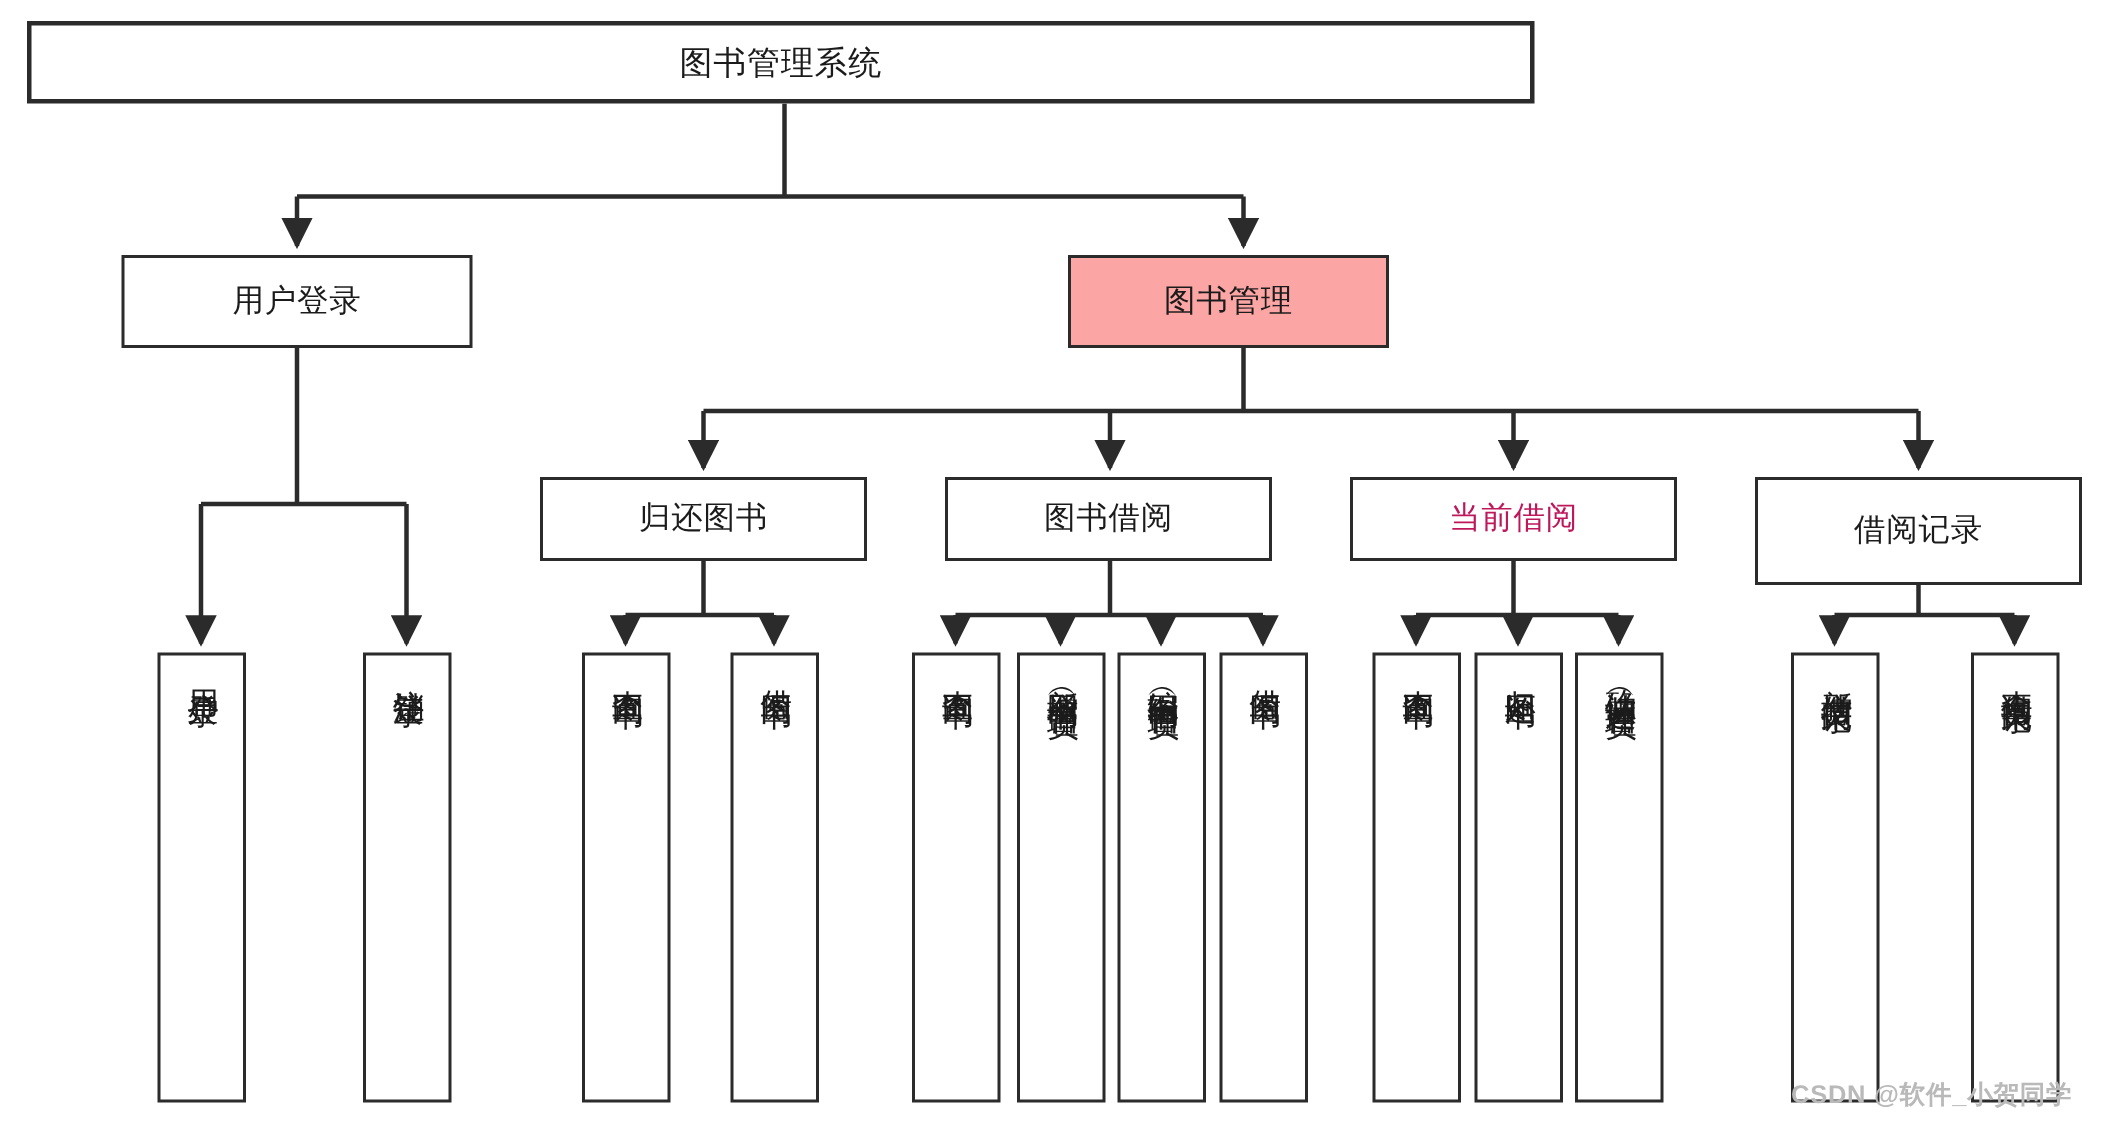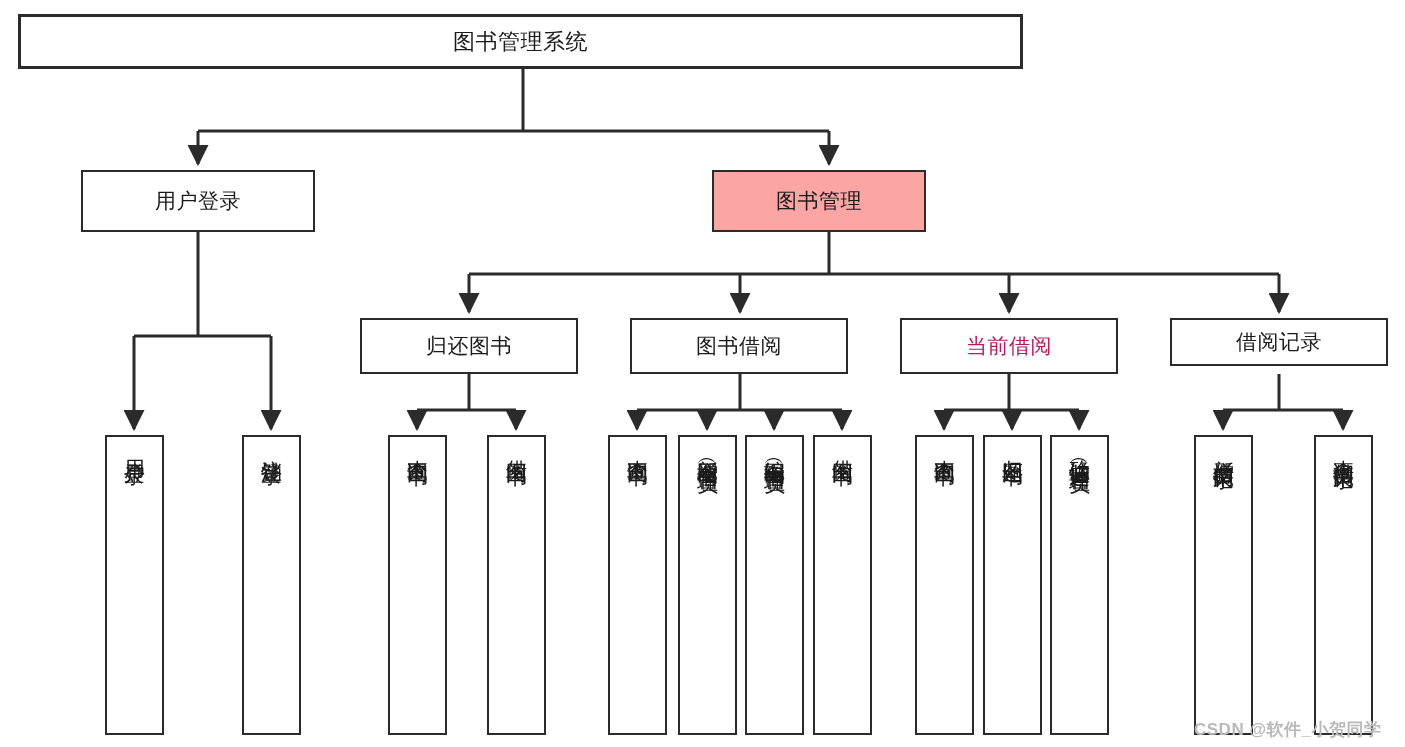--- a/index.html
+++ b/index.html
@@ -143,21 +143,21 @@
 
   <div class="node h" style="left: 360px; top: 318px; width: 218px; height: 56px; border-color: rgb(43, 43, 43); background: rgb(255, 255, 255); color: rgb(27, 27, 27);">
     <span class="node-label">归还图书</span>
   </div>
   <div class="node h" style="left: 630px; top: 318px; width: 218px; height: 56px; border-color: rgb(43, 43, 43); background: rgb(255, 255, 255); color: rgb(27, 27, 27);">
     <span class="node-label">图书借阅</span>
   </div>
   <div class="node h" style="left: 900px; top: 318px; width: 218px; height: 56px; border-color: rgb(43, 43, 43); background: rgb(255, 255, 255); color: #be185d;">
     <span class="node-label">当前借阅</span>
   </div>
-  <div class="node h" style="left: 1170px; top: 318px; width: 218px; height: 48px; border-color: rgb(43, 43, 43); background: rgb(255, 255, 255); color: rgb(27, 27, 27);">
+  <div class="node h" style="left: 1170px; top: 318px; width: 218px; height: 72px; border-color: rgb(43, 43, 43); background: rgb(255, 255, 255); color: rgb(27, 27, 27);">
     <span class="node-label">借阅记录</span>
   </div>
 
   <div class="node v" style="left: 105px; top: 435px; width: 59px; height: 300px; border-color: rgb(43, 43, 43); background: rgb(255, 255, 255); color: rgb(27, 27, 27);">
     <span class="node-label">用户登录</span>
   </div>
   <div class="node v" style="left: 242px; top: 435px; width: 59px; height: 300px; border-color: rgb(43, 43, 43); background: rgb(255, 255, 255); color: rgb(27, 27, 27);">
     <span class="node-label">注销登录</span>
   </div>
   <div class="node v" style="left: 388px; top: 435px; width: 59px; height: 300px; border-color: rgb(43, 43, 43); background: rgb(255, 255, 255); color: rgb(27, 27, 27);">

